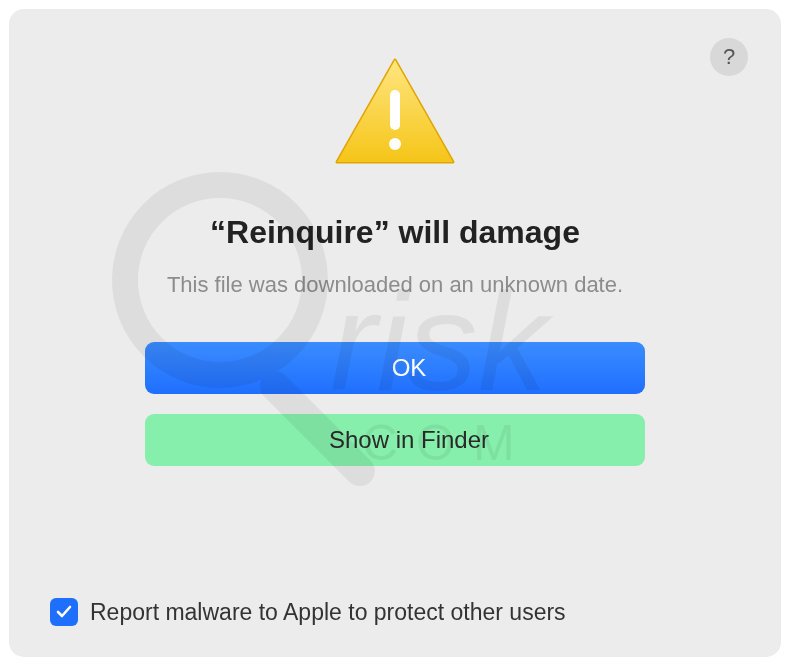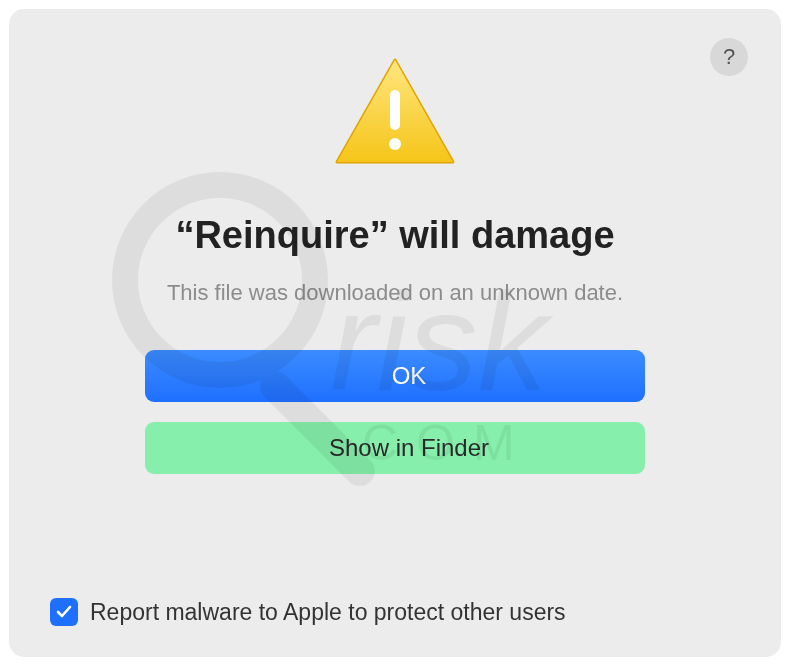--- a/index.html
+++ b/index.html
@@ -43,21 +43,21 @@
     .warning-icon-wrap {
       margin-top: 10px;
       margin-bottom: 22px;
     }
     .title-row {
       text-align: center;
       margin-top: 14px;
       margin-bottom: 20px;
     }
     .title {
-      font-size: 38px;
+      font-size: 32px;
       font-weight: 700;
       color: #222;
       line-height: 1.25;
     }
     .subtitle {
       font-size: 22px;
       color: #8c8c8c;
       margin-bottom: 44px;
     }
     .btns {

